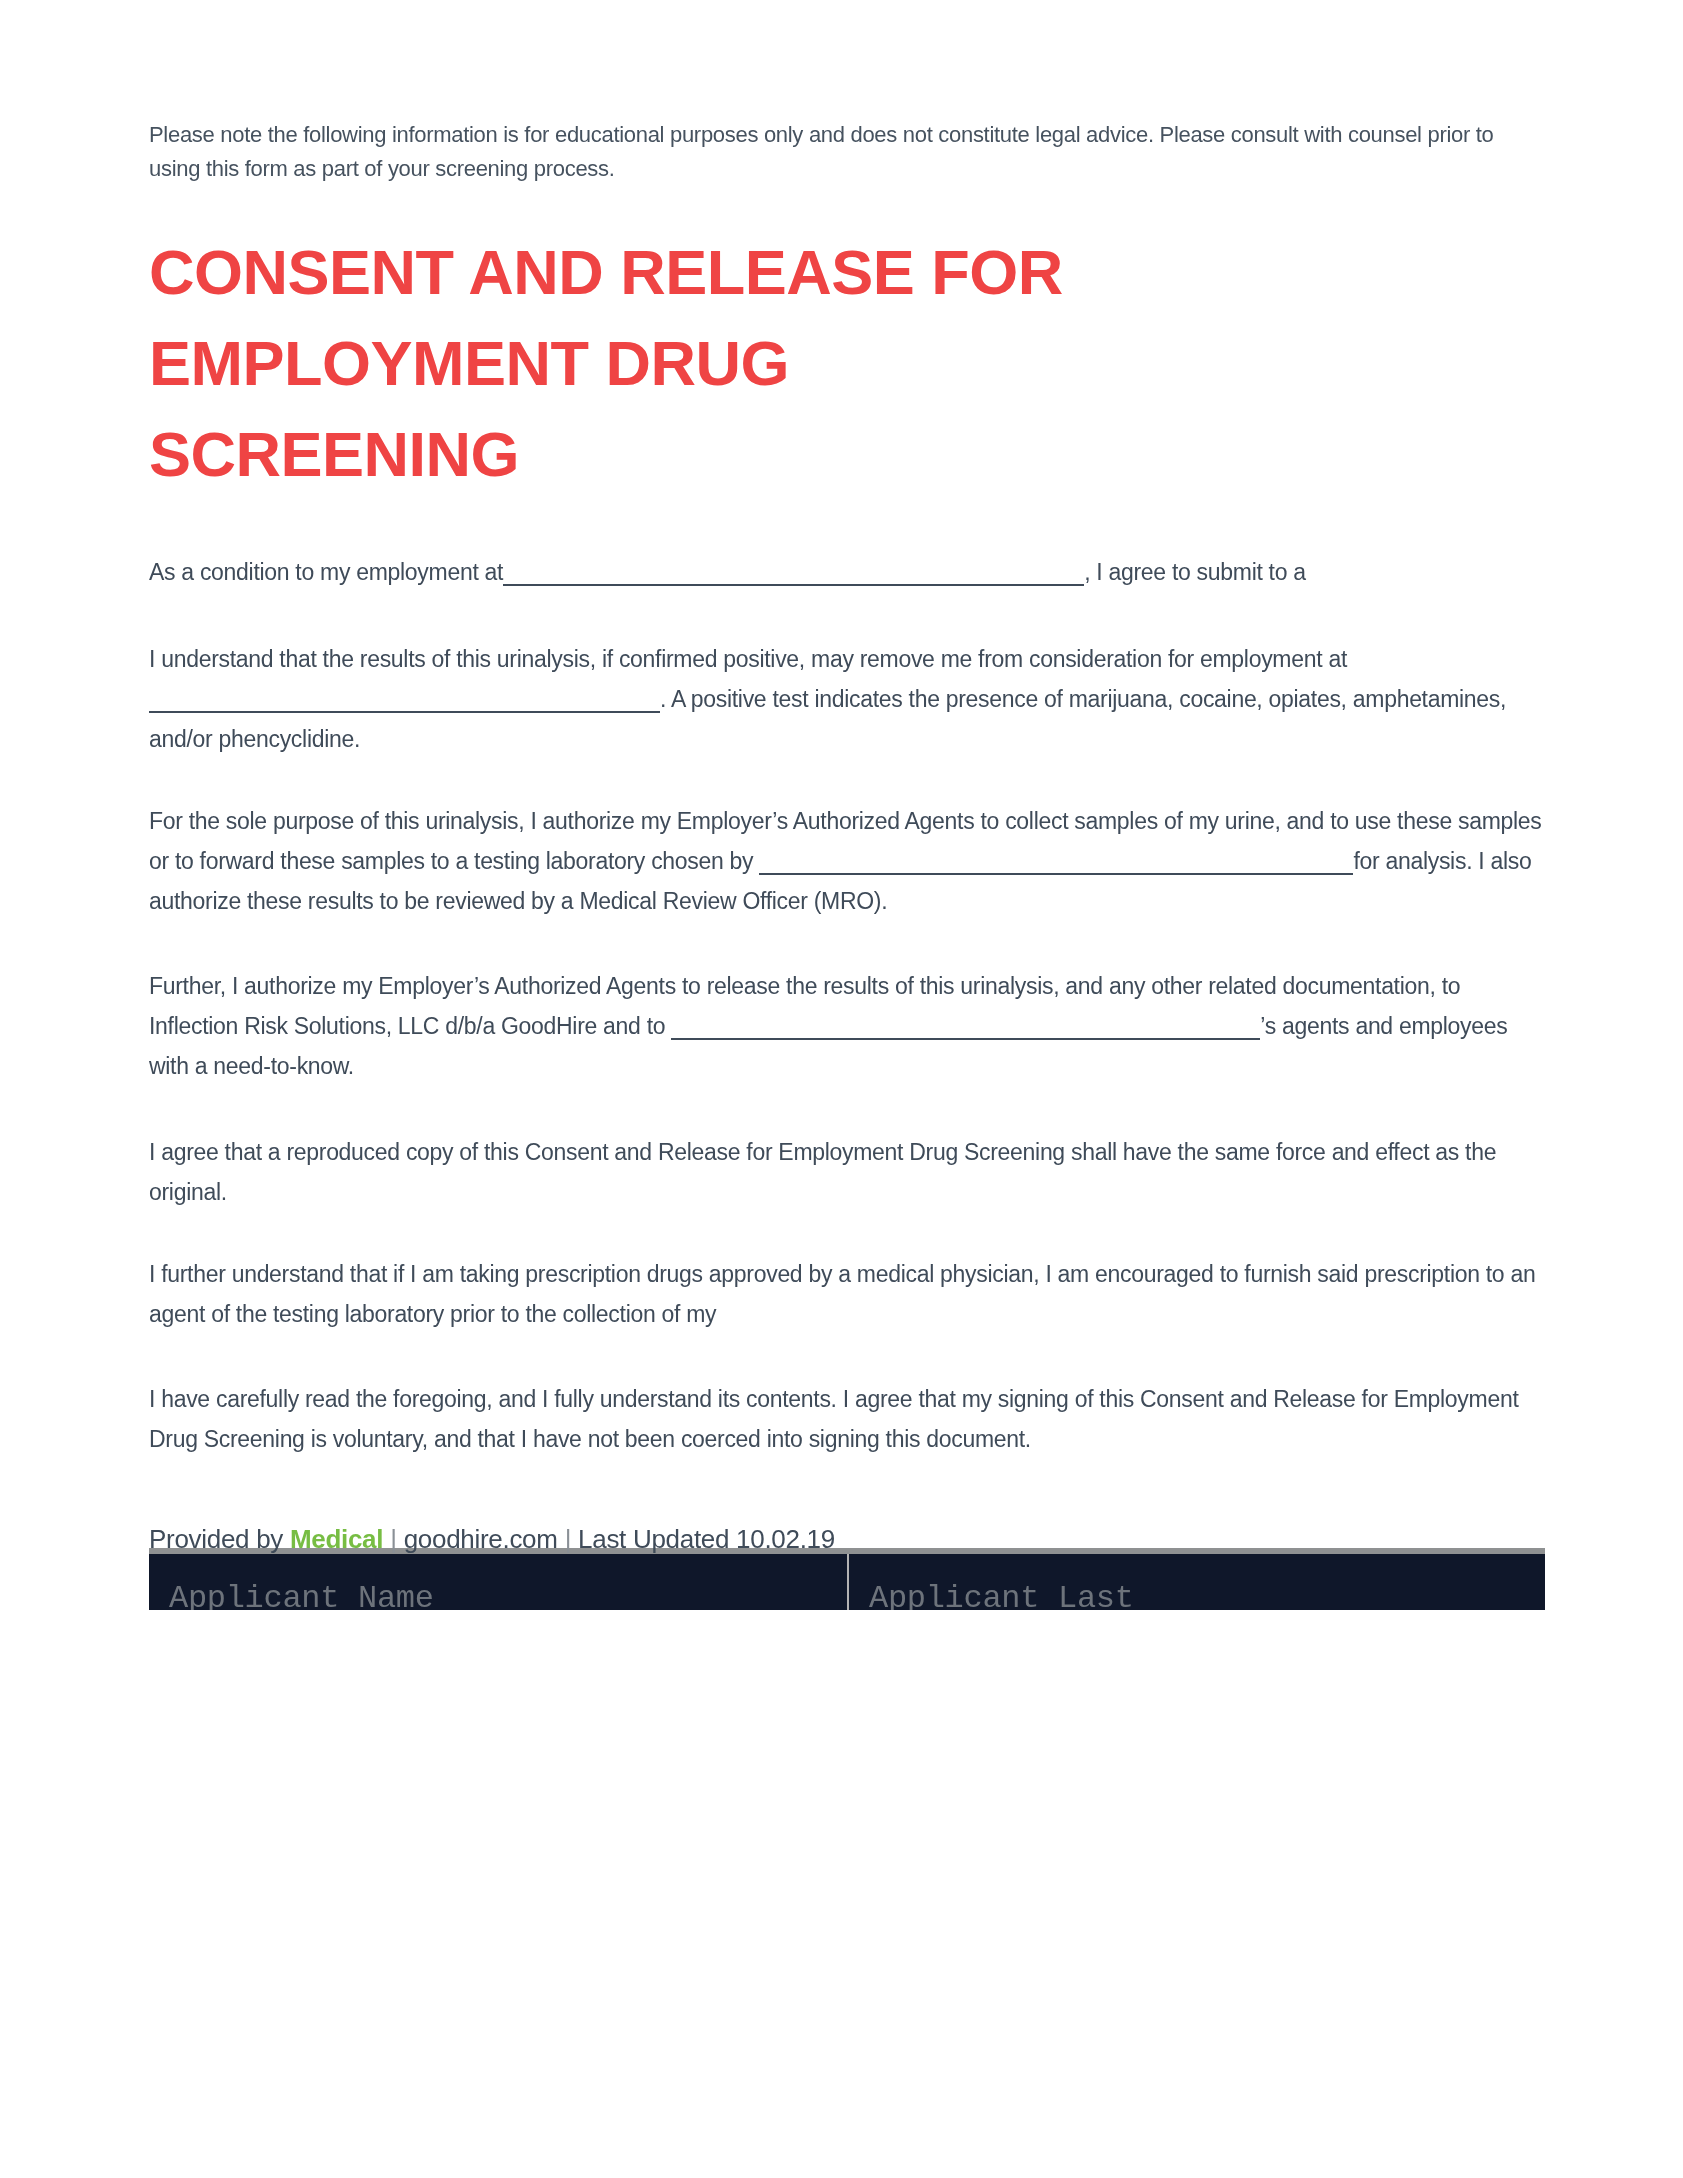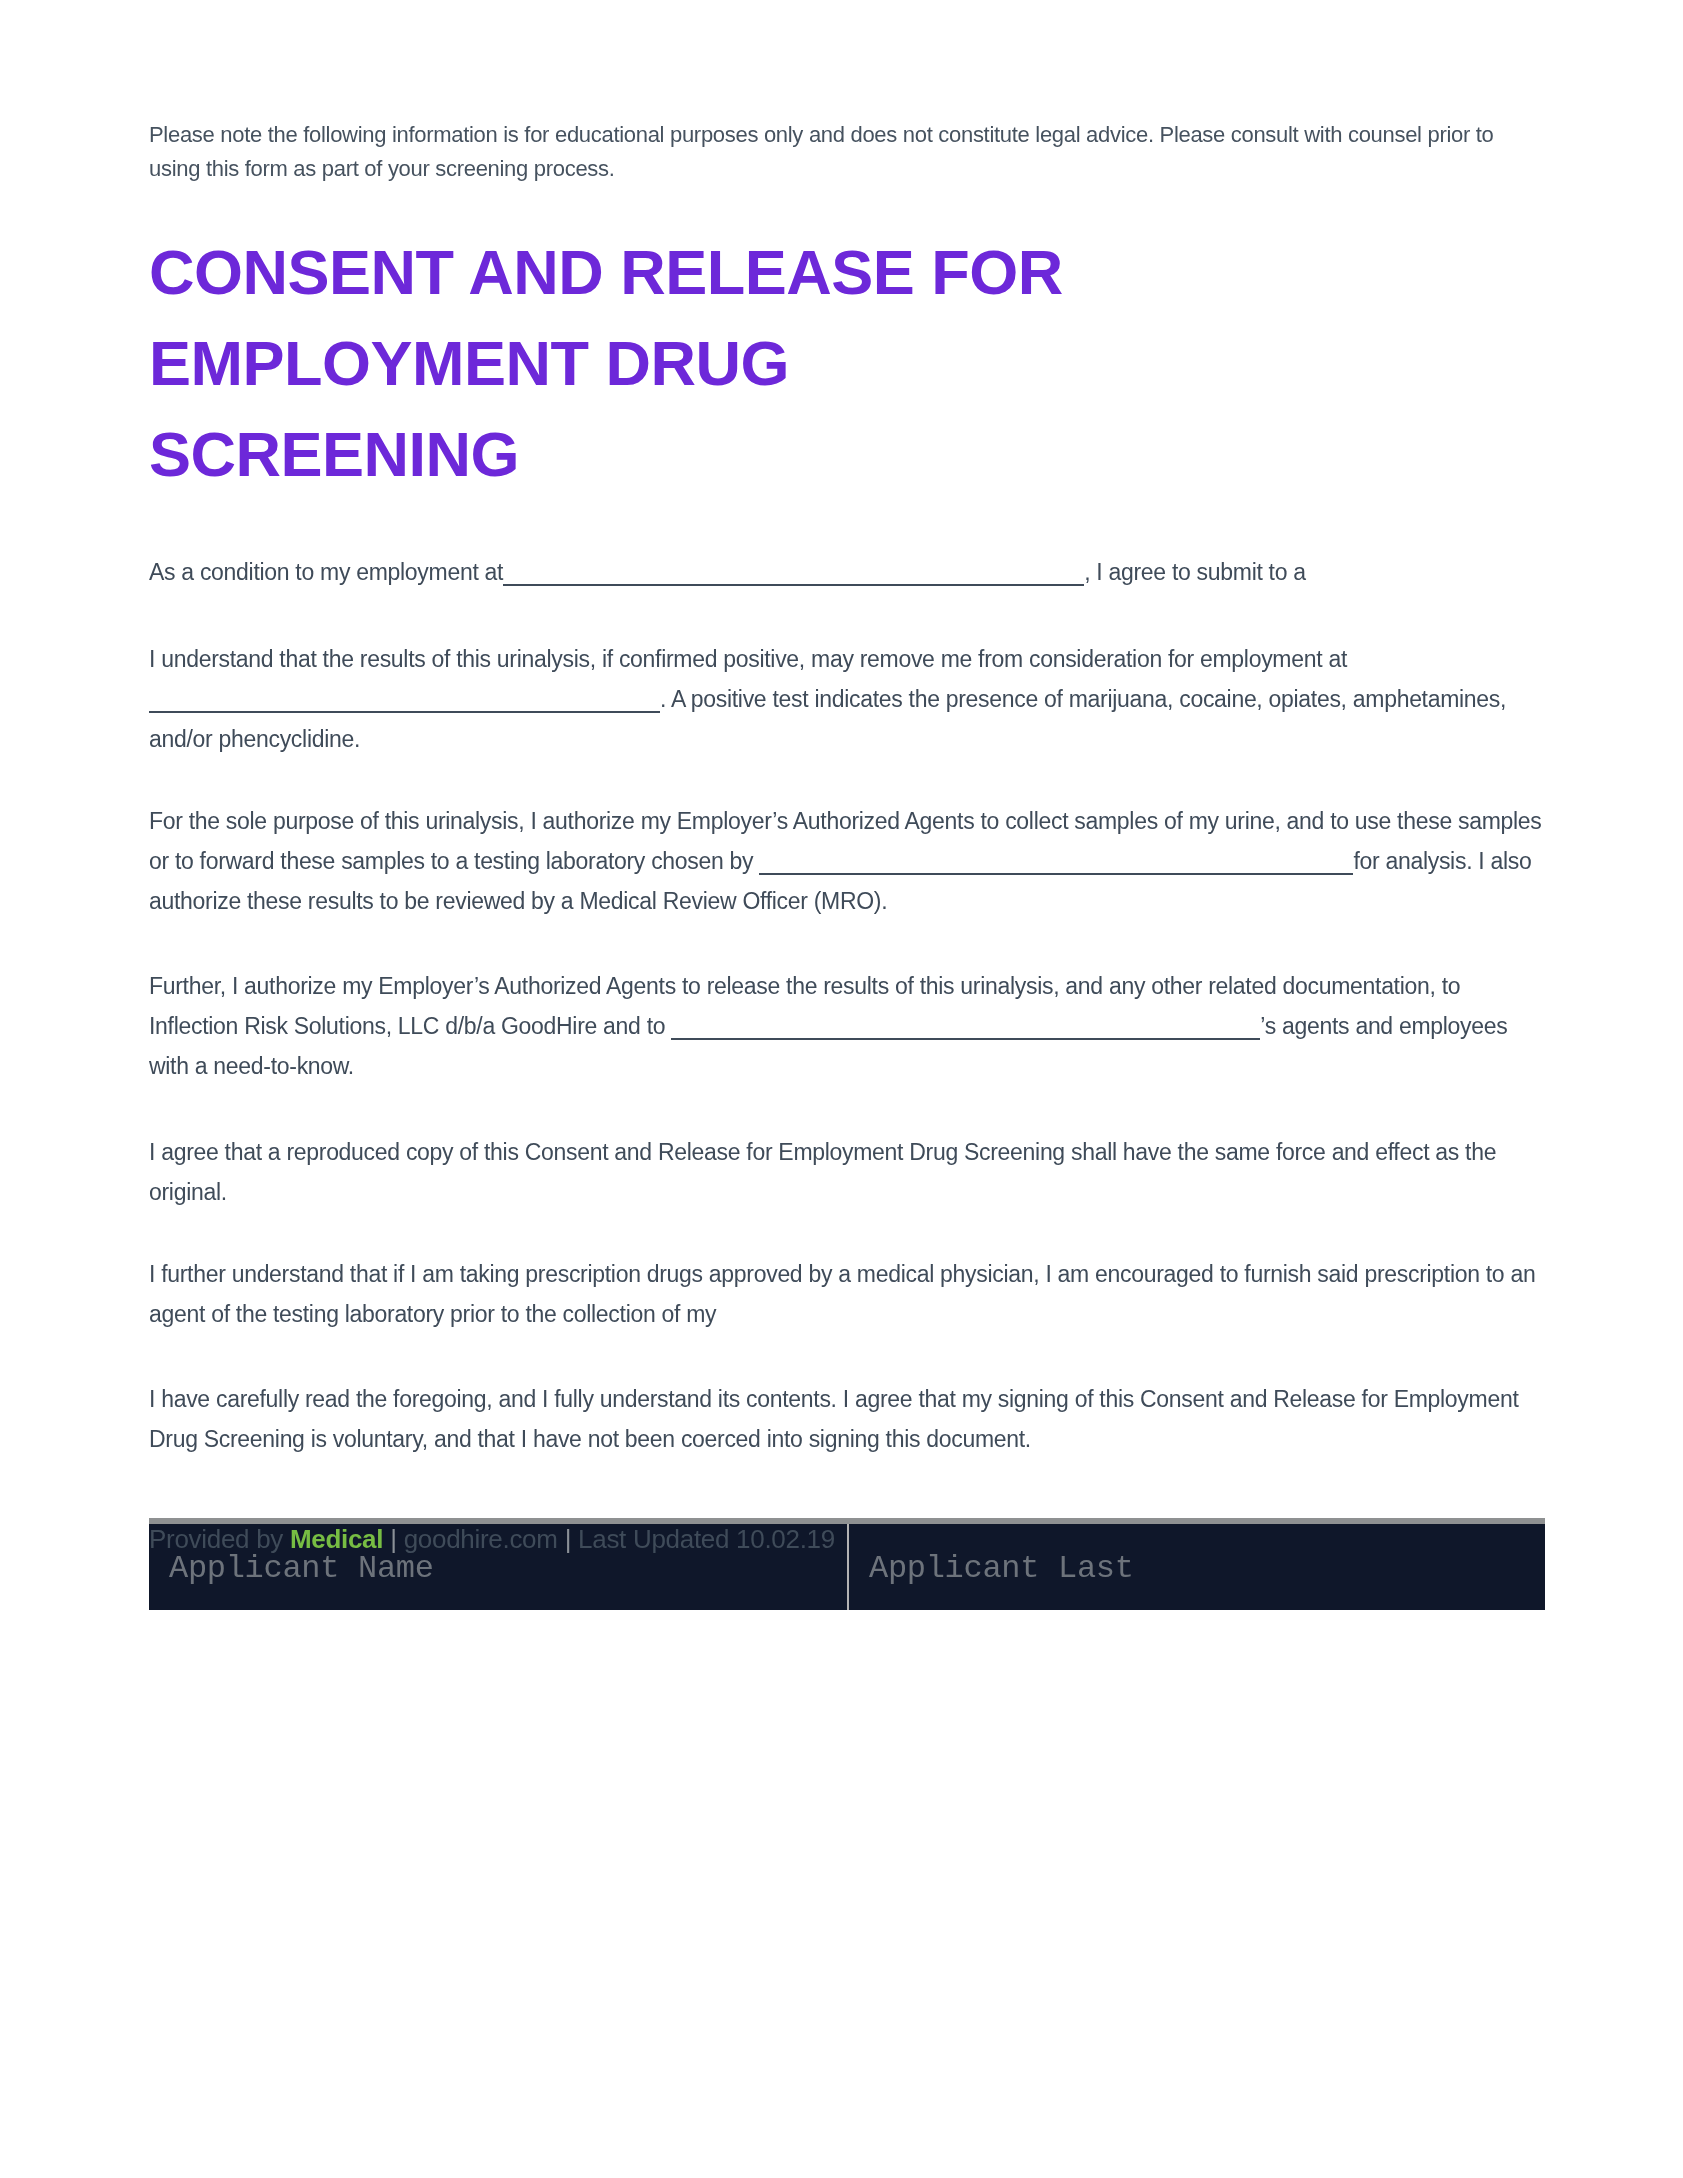--- a/index.html
+++ b/index.html
@@ -13,37 +13,37 @@
     box-sizing:border-box;
     padding:118px 139px 0 149px;
   }
   .disclaimer {
     width:1396px;
     font-size:22px; line-height:34px; letter-spacing:-0.3px;
     color:#46525f;
   }
   .doc-title {
     margin-top:41px;
-    color:#6d28d9;
+    color:#ef4444;
     font-size:63px; line-height:91px; font-weight:bold;
     letter-spacing:-0.5px;
   }
   .doc-title .t-line { white-space:nowrap; }
   .body-copy { width:1396px; }
   .para {
     margin:0 0 0 0;
     font-size:23px; line-height:40px; letter-spacing:-0.3px;
     color:#3f4b59;
   }
   .mb-title { margin-bottom:52px; }
   .mb-47 { margin-bottom:47px; }
   .mb-46 { margin-bottom:46px; }
   .mb-45 { margin-bottom:45px; }
   .mb-42 { margin-bottom:42px; }
-  .mb-92 { margin-bottom:59px; }
+  .mb-92 { margin-bottom:89px; }
   .blank {
     display:inline-block;
     height:26px;
     vertical-align:-6px;
     border-bottom:2px solid #3f4b59;
   }
   .blank.w1 { width:581px; }
   .blank.w2 { width:511px; }
   .blank.w3 { width:594px; }
   .blank.w4 { width:589px; }

